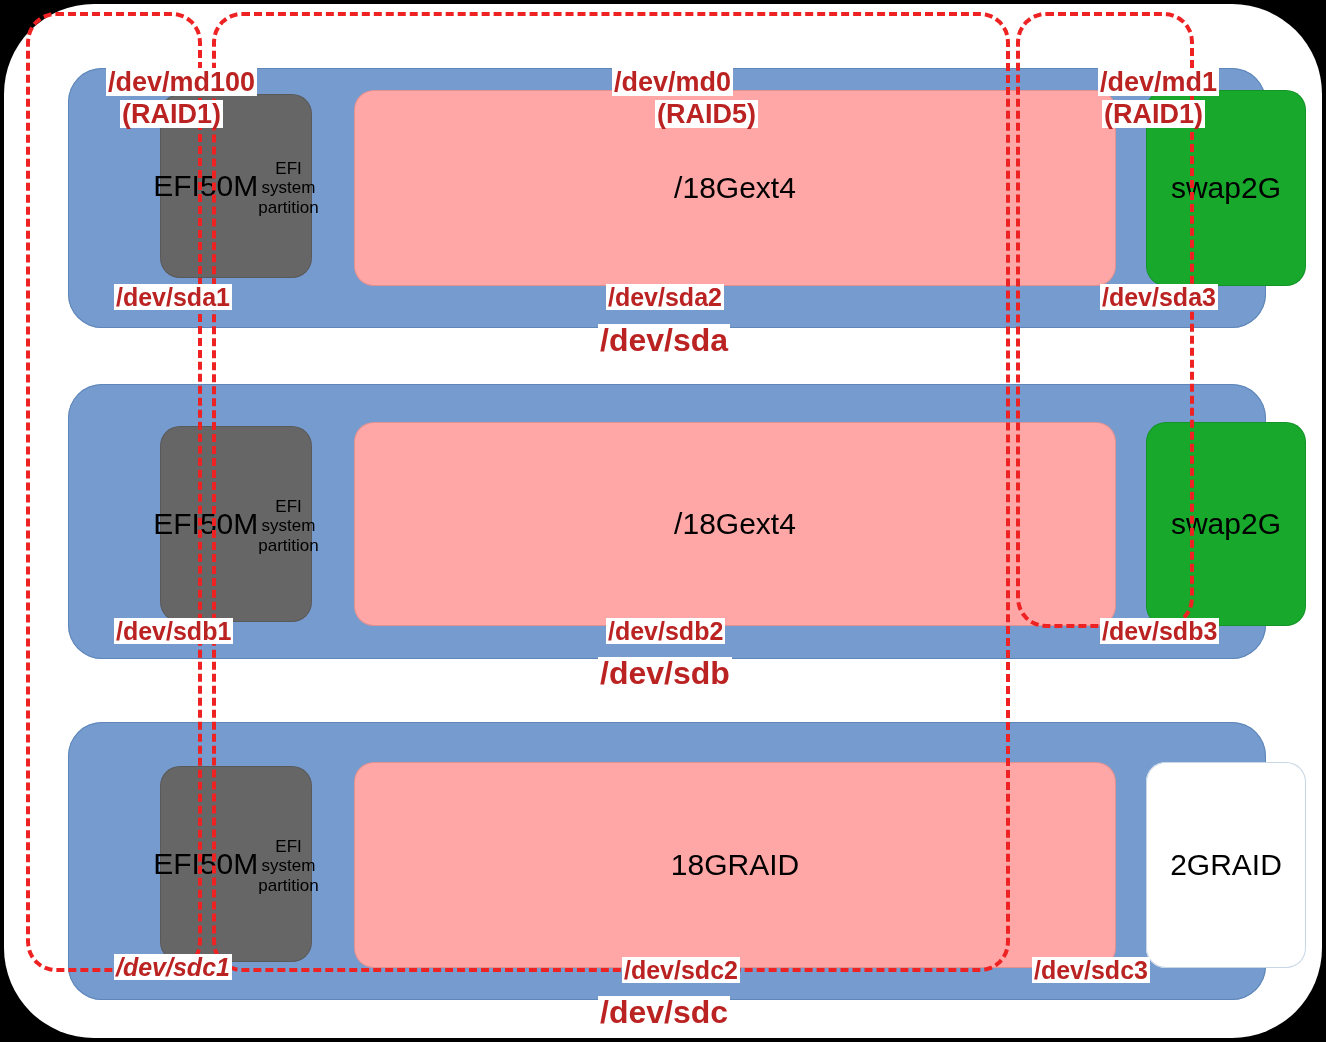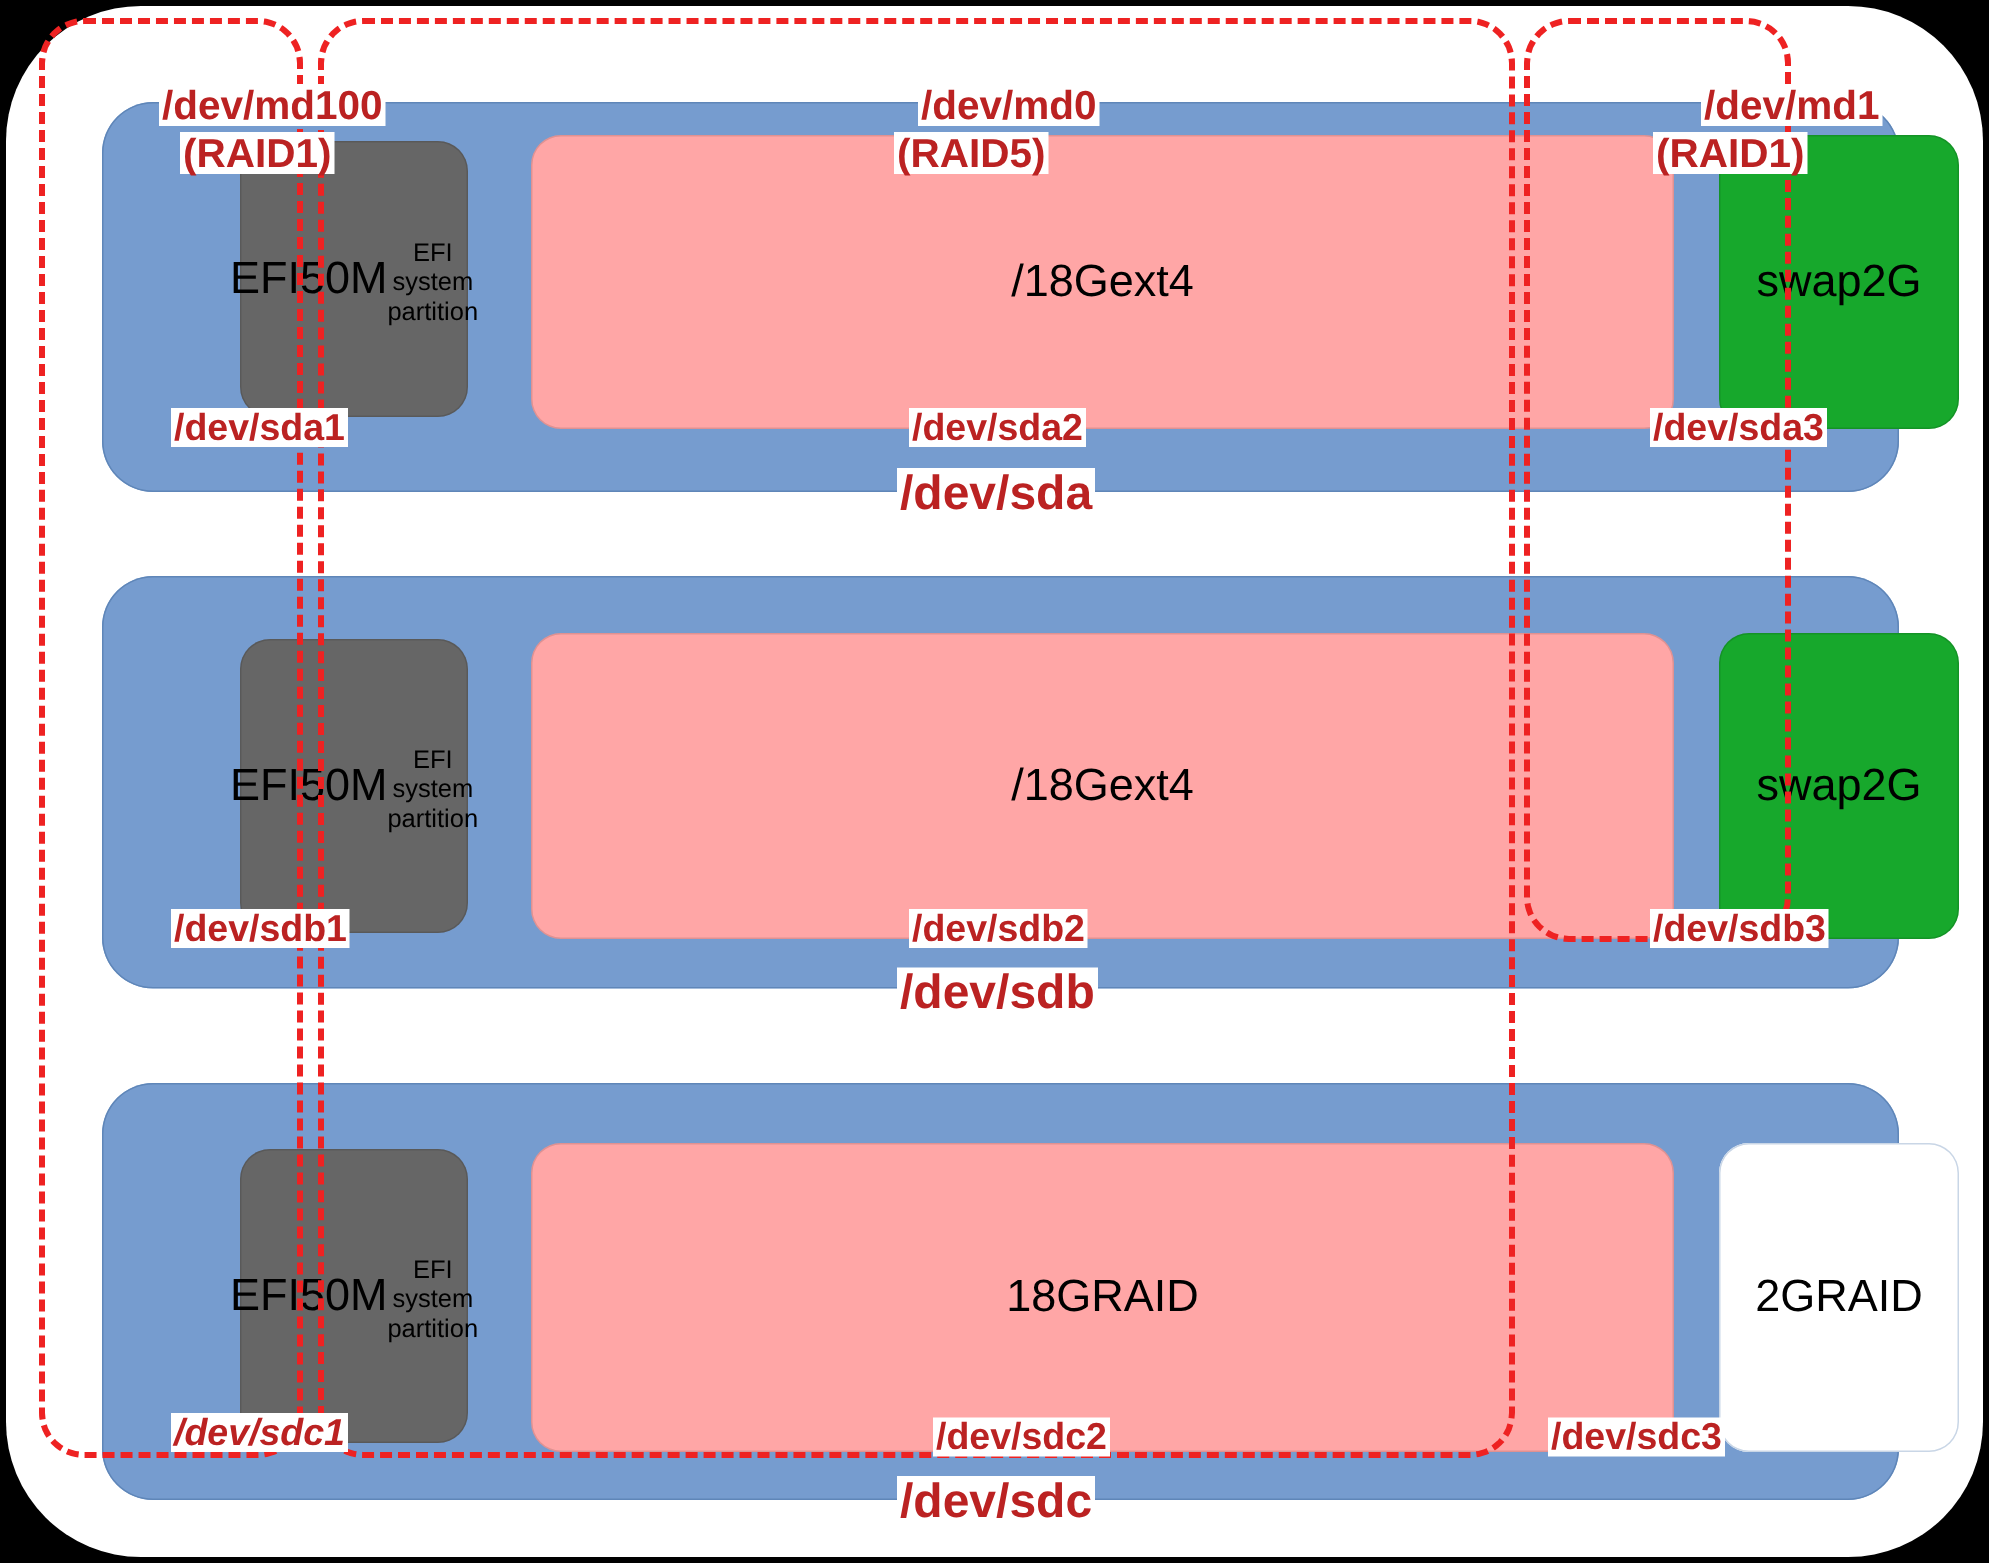--- a/index.html
+++ b/index.html
@@ -32,21 +32,21 @@
   .psmall{font-size:17px;line-height:1.12;margin-top:4px;}
 
   
   .col1{left:92px;width:152px;}
   .col2{left:286px;width:762px;}
   .col3{left:1078px;width:160px;}
 
   
   .lab{position:absolute;color:#bb2222;background:#ffffff;
        font-weight:bold;white-space:nowrap;z-index:6;
-       padding:0 2px;line-height:1.05;}
+       padding:0 2px;line-height:1.05;margin-top:12px;}
   .lab-sm{font-size:25px;}
   .lab-md{font-size:27px;}
   .lab-lg{font-size:32px;}
 
   
   .md{position:absolute;border:4px dashed #ee2222;border-radius:30px;z-index:5;
       pointer-events:none;background:transparent;}
 </style>
 </head>
 <body>
@@ -105,23 +105,23 @@
     </div>
 
     <div class="md" id="md-100" style="left:22px;top:8px;width:168px;height:952px;"></div>
     <div class="md" id="md-0" style="left:208px;top:8px;width:790px;height:952px;"></div>
     <div class="md" id="md-1" style="left:1012px;top:8px;width:170px;height:608px;"></div>
 
     <div class="lab lab-md" style="left:102px;top:52px;">/dev/md100</div>
     <div class="lab lab-md" style="left:116px;top:84px;">(RAID1)</div>
 
     <div class="lab lab-md" style="left:608px;top:52px;">/dev/md0</div>
-    <div class="lab lab-md" style="left:592px;top:84px;">(RAID5)</div>
+    <div class="lab lab-md" style="left:651px;top:84px;">(RAID5)</div>
 
-    <div class="lab lab-md" style="left:1130px;top:52px;">/dev/md1</div>
+    <div class="lab lab-md" style="left:1094px;top:52px;">/dev/md1</div>
     <div class="lab lab-md" style="left:1098px;top:84px;">(RAID1)</div>
 
     <div class="lab lab-sm" style="left:110px;top:268px;">/dev/sda1</div>
     <div class="lab lab-sm" style="left:602px;top:268px;">/dev/sda2</div>
     <div class="lab lab-sm" style="left:1096px;top:268px;">/dev/sda3</div>
     <div class="lab lab-lg" style="left:594px;top:308px;">/dev/sda</div>
 
     <div class="lab lab-sm" style="left:110px;top:602px;">/dev/sdb1</div>
     <div class="lab lab-sm" style="left:602px;top:602px;">/dev/sdb2</div>
     <div class="lab lab-sm" style="left:1096px;top:602px;">/dev/sdb3</div>

